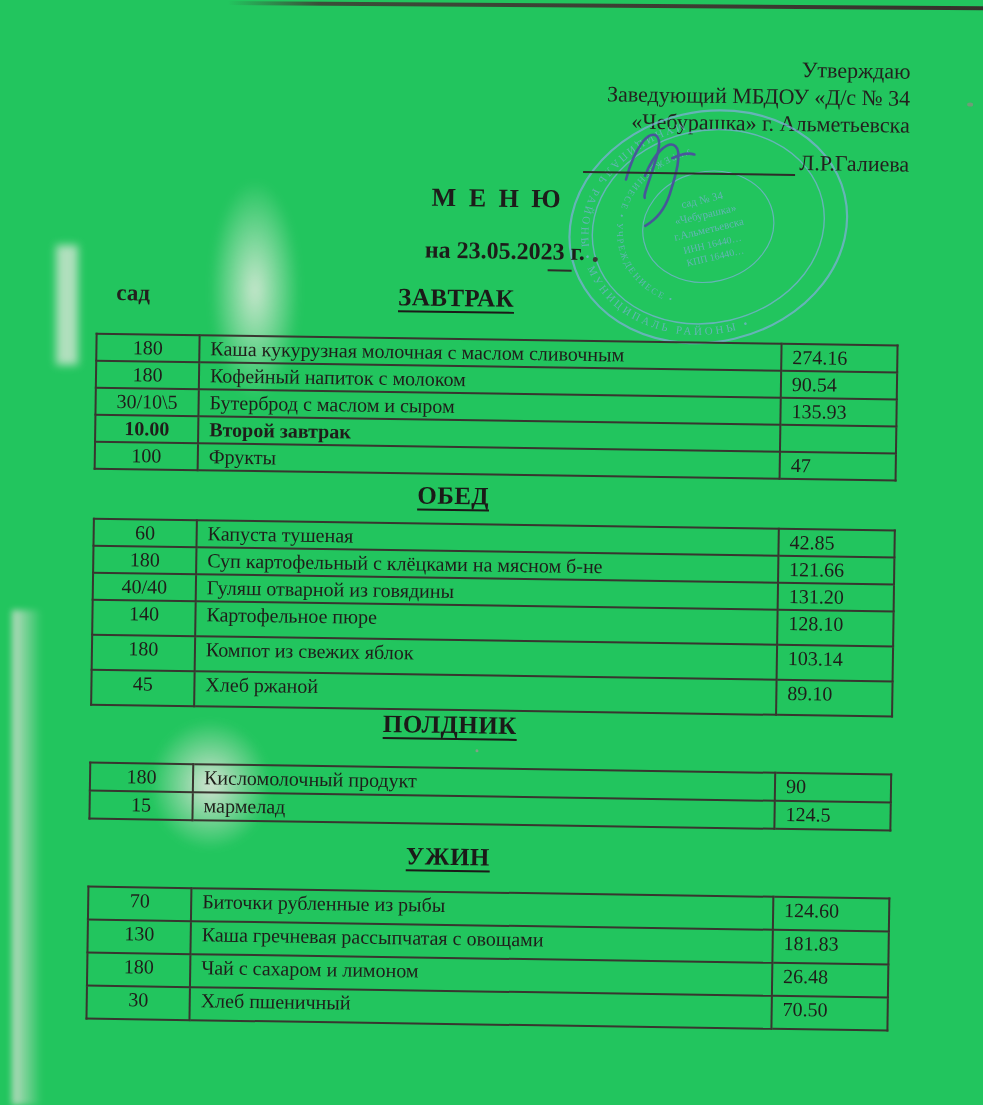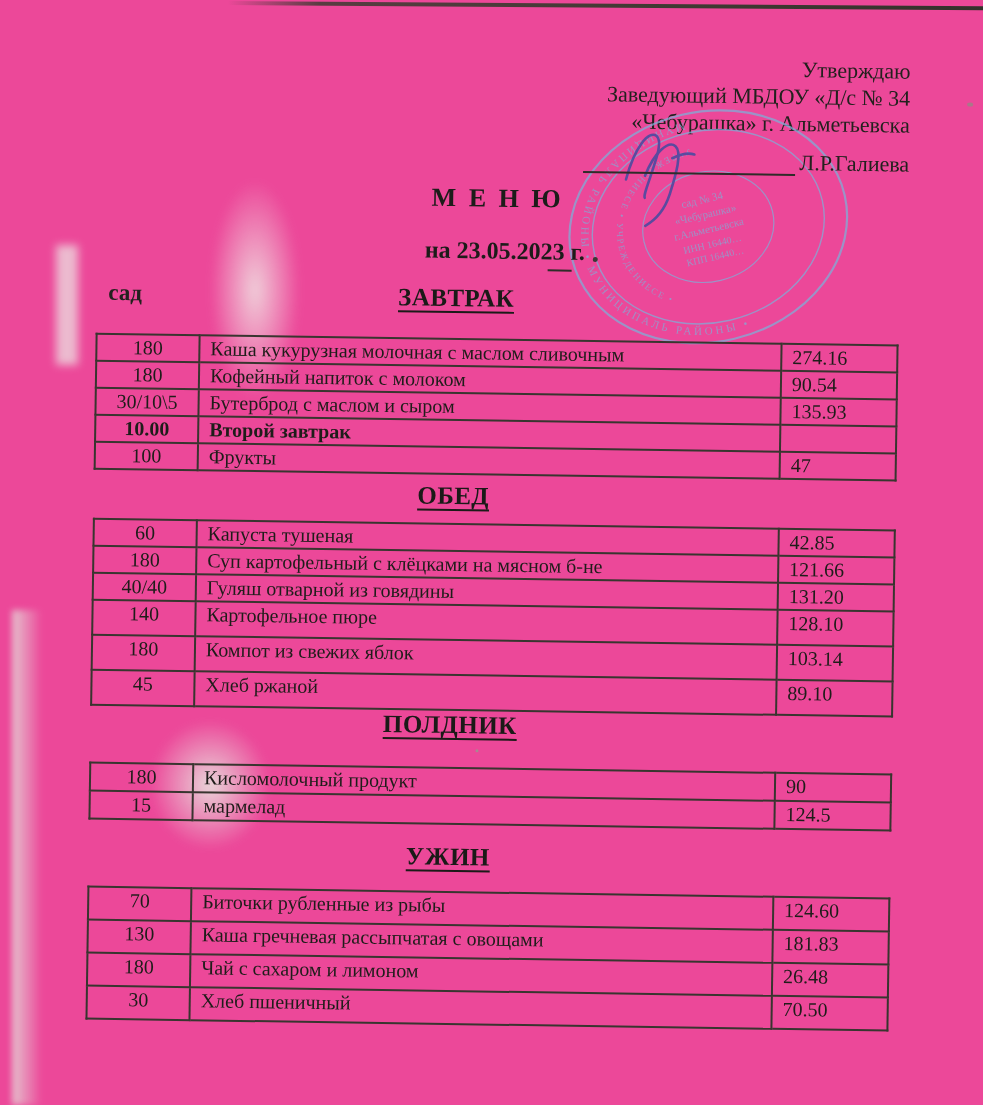--- a/index.html
+++ b/index.html
@@ -1,21 +1,21 @@
 <!DOCTYPE html>
 <html><head>
 <meta charset="utf-8">
 <style>
   html,body{margin:0;padding:0;}
   body{
     width:983px;height:1105px;position:relative;overflow:hidden;
     background:#f8f6f2;
     font-family:"Liberation Serif","DejaVu Serif",serif;
   }
-  #paper{position:absolute;inset:0;background:#ec4899;}
+  #paper{position:absolute;inset:0;background:#22c55e;}
   .tilt{position:absolute;inset:0;transform:rotate(0.85deg);transform-origin:120px 40px;}
 
   
   .approval{
     position:absolute;top:46px;right:72px;width:420px;
     text-align:right;font-size:22px;line-height:27px;color:#23211e;
   }
   .approval div{white-space:nowrap;}
   .sig-row{
     position:absolute;top:136px;right:72px;width:420px;height:30px;
@@ -28,21 +28,21 @@
   .doc-title{
     position:absolute;top:178px;left:0;width:1000px;text-align:center;
     font-size:26px;font-weight:bold;letter-spacing:3px;color:#1d1c1a;
   }
   .doc-date{
     position:absolute;top:232px;left:0;width:1016px;text-align:center;
     font-size:24px;font-weight:bold;color:#1d1c1a;
   }
   .date-underline{position:absolute;top:263px;left:551px;width:24px;height:2px;background:#2e2c29;}
   .group-label{
-    position:absolute;top:280px;left:112px;
+    position:absolute;top:280px;left:120px;
     font-size:23px;font-weight:bold;color:#23211e;
   }
   .sec-heading{
     position:absolute;left:0;width:920px;text-align:center;
     font-size:25px;font-weight:bold;color:#1b1a18;
     text-decoration:underline;text-decoration-thickness:2px;text-underline-offset:5px;
     letter-spacing:0.5px;
   }
   #h-breakfast{top:279px;}
   #h-lunch{top:477px;}

